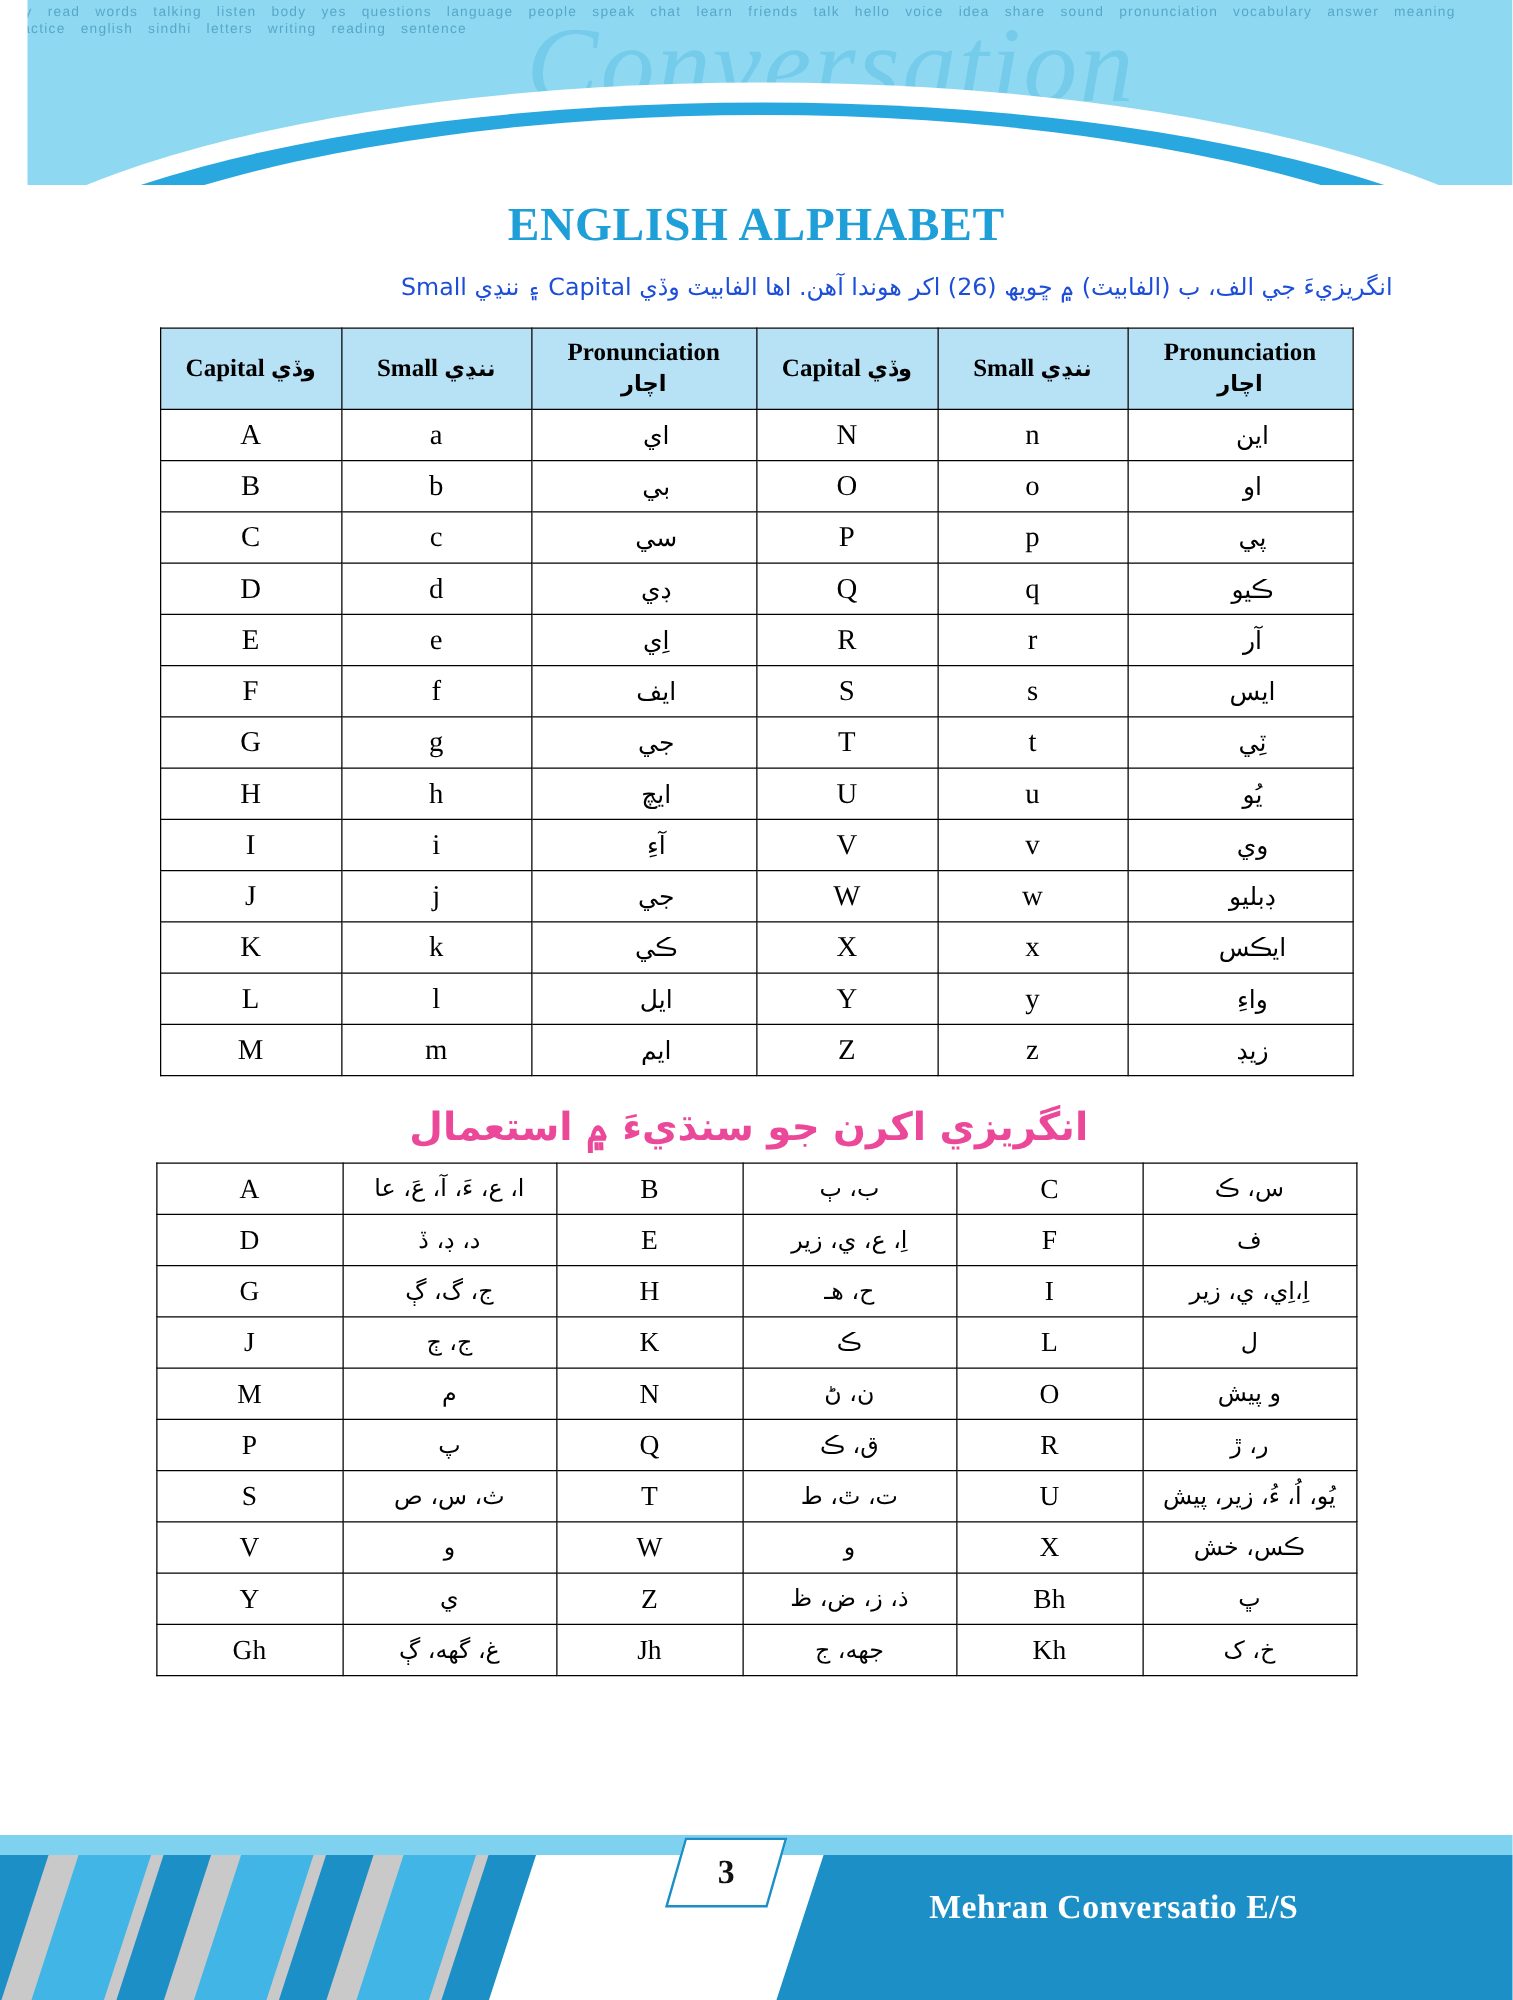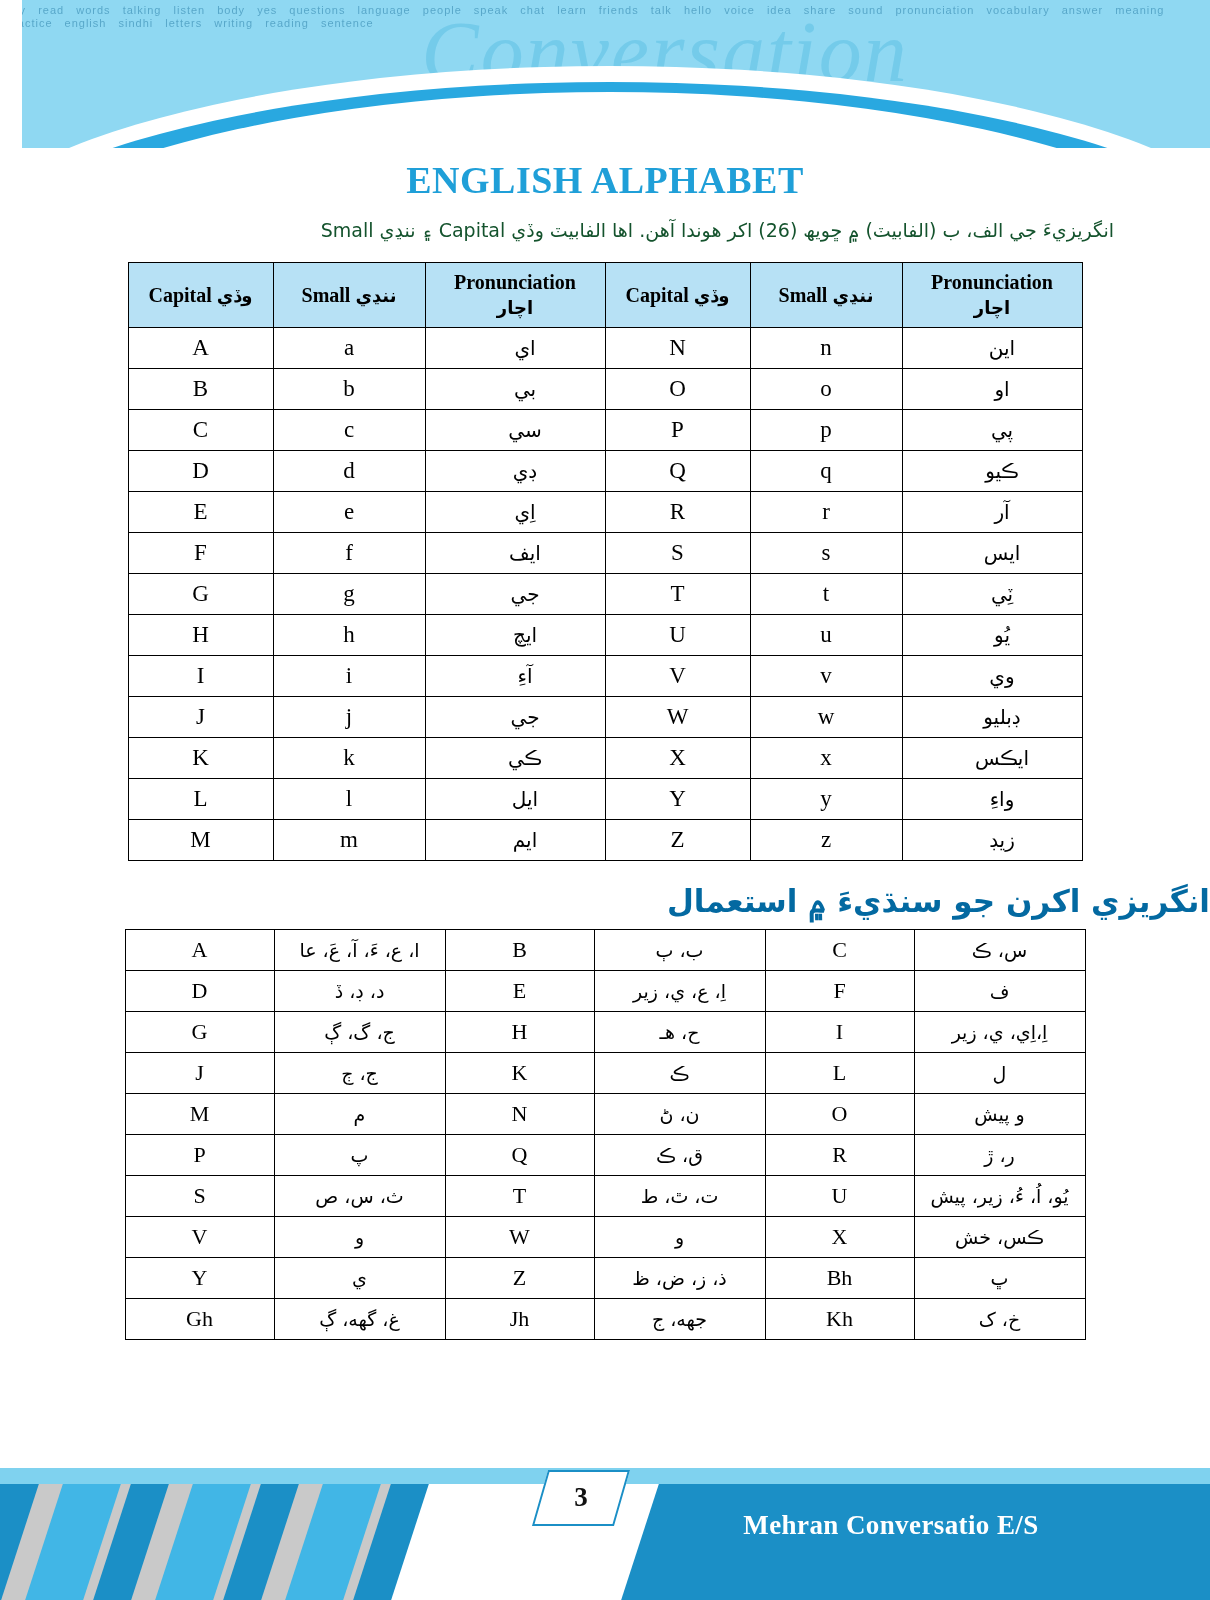--- a/index.html
+++ b/index.html
@@ -105,21 +105,21 @@
     font-weight: bold;
     margin: 18px 0 10px 0;
     font-family: "Liberation Serif", serif;
     letter-spacing: 0.5px;
   }
   .intro {
     direction: rtl;
     text-align: right;
     font-size: 19px;
     line-height: 36px;
-    color: #14532d;
+    color: #1d4ed8;
     padding: 0 96px 0 104px;
     font-family: "DejaVu Sans", sans-serif;
   }
 
   table {
     border-collapse: collapse;
     margin: 0 auto;
     table-layout: fixed;
   }
   table.alphabet {
@@ -152,25 +152,25 @@
     font-family: "DejaVu Sans", sans-serif;
     font-size: 20px;
     direction: rtl;
     padding-left: 20px;
   }
   col.c-cap { width: 145px; }
   col.c-sml { width: 152px; }
   col.c-pro { width: 180px; }
 
   h2.subtitle {
-    text-align: right;
-    color: #0369a1;
+    text-align: center;
+    color: #ec4899;
     font-size: 31px;
     font-weight: bold;
-    margin: 22px 0 10px 0;
+    margin: 22px 12px 10px 0;
     direction: rtl;
     font-family: "DejaVu Sans", sans-serif;
   }
 
   table.usage {
     width: 955px;
   }
   table.usage td {
     border: 1px solid #000;
     text-align: center;

